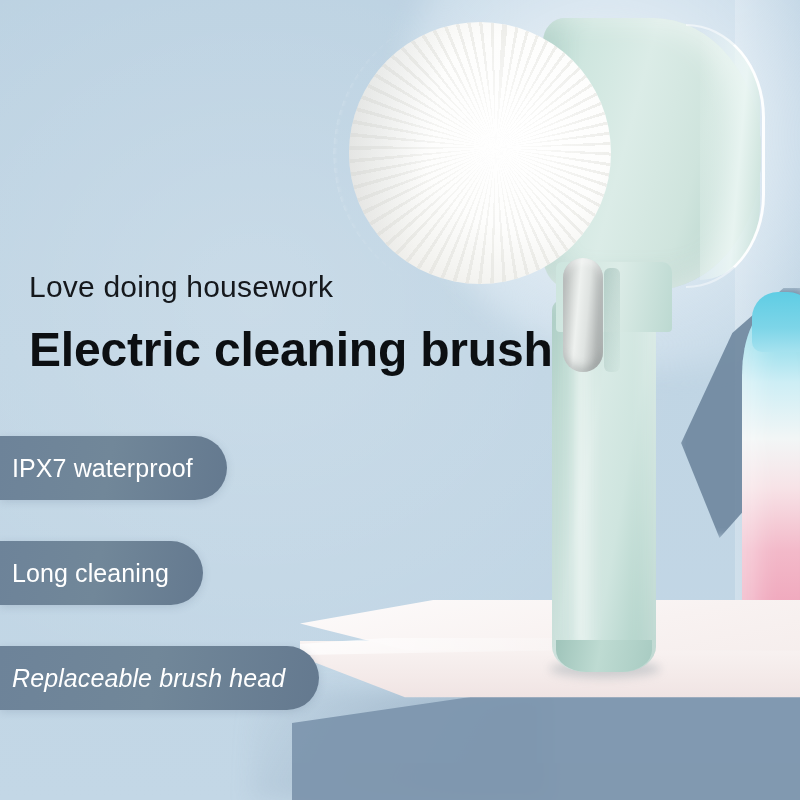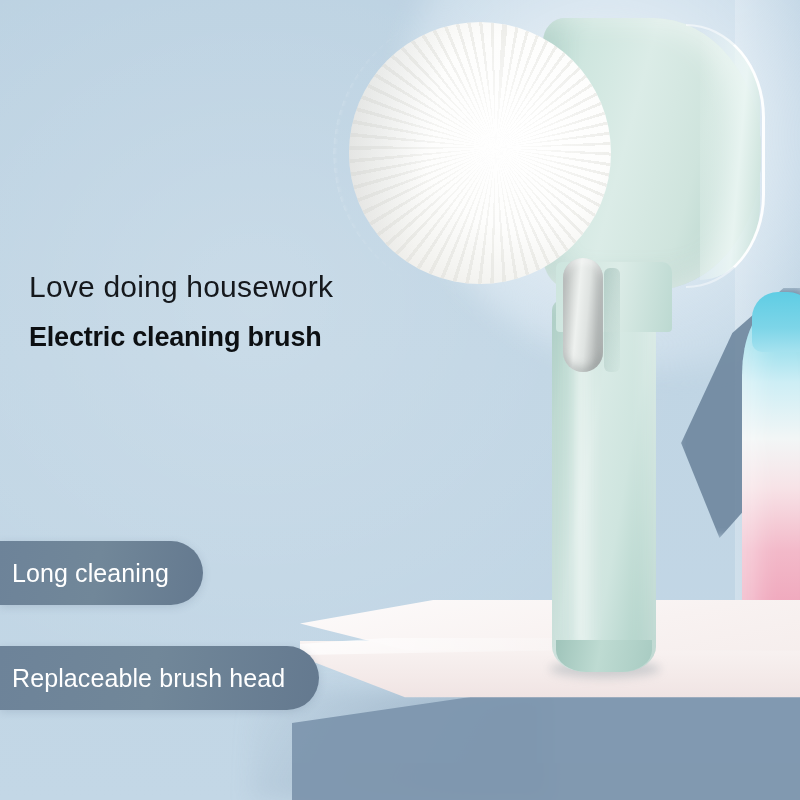--- a/index.html
+++ b/index.html
@@ -357,21 +357,21 @@
     font-size: 30px;
     font-weight: 400;
     color: #15181c;
     letter-spacing: 0.2px;
     white-space: nowrap;
   }
   .headline {
     position: absolute;
     left: 29px;
     top: 322px;
-    font-size: 27px;
+    font-size: 48px;
     font-weight: 700;
     color: #0c0f12;
     letter-spacing: -0.2px;
     white-space: nowrap;
   }
 
   
   .pill {
     position: absolute;
     left: 0;
@@ -384,21 +384,21 @@
     background: linear-gradient(100deg, #6d8399 0%, #718799 48%, #64798f 100%);
     color: #ffffff;
     font-size: 25px;
     font-weight: 400;
     letter-spacing: 0.1px;
     white-space: nowrap;
     box-shadow: 0 2px 8px rgba(70,95,120,0.18);
   }
   .pill-1 { top: 436px; }
   .pill-2 { top: 541px; }
-  .pill-3 { top: 646px; }
+  .pill-3 { top: 646px; font-style: italic; }
 </style>
 </head>
 <body>
 
 <div id="poster">
 
   <div class="bg-base"></div>
   <div class="bg-vignette"></div>
   <div class="bg-seam"></div>
   <div class="bg-glow"></div>
@@ -431,20 +431,23 @@
 
     <div class="brush-fringe"></div>
     <div class="brush-disc"></div>
     <div class="brush-tufts"></div>
     <div class="brush-shade"></div>
   </div>
 
   <div class="eyebrow">Love doing housework</div>
   <div class="headline">Electric cleaning brush</div>
 
+  <div class="pill pill-1">
+    <span>IPX7 waterproof</span>
+  </div>
   <div class="pill pill-2">
     <span>Long cleaning</span>
   </div>
   <div class="pill pill-3">
     <span>Replaceable brush head</span>
   </div>
 
 </div>
 
 </body></html>

